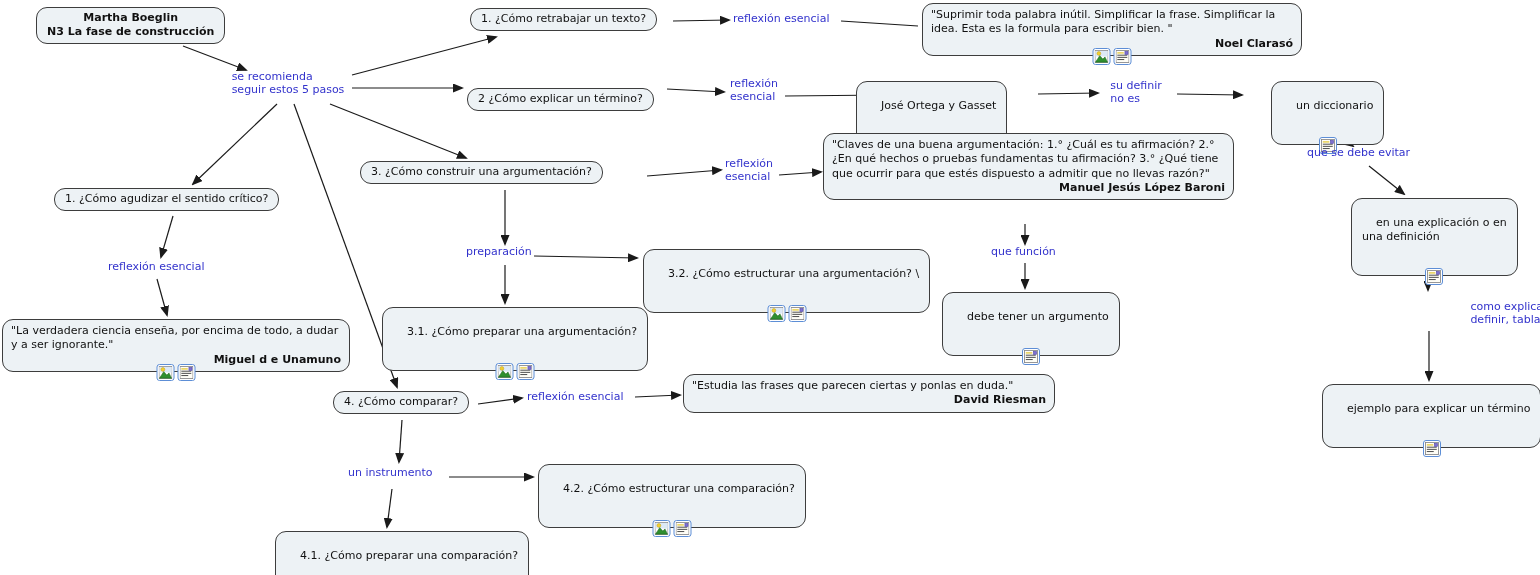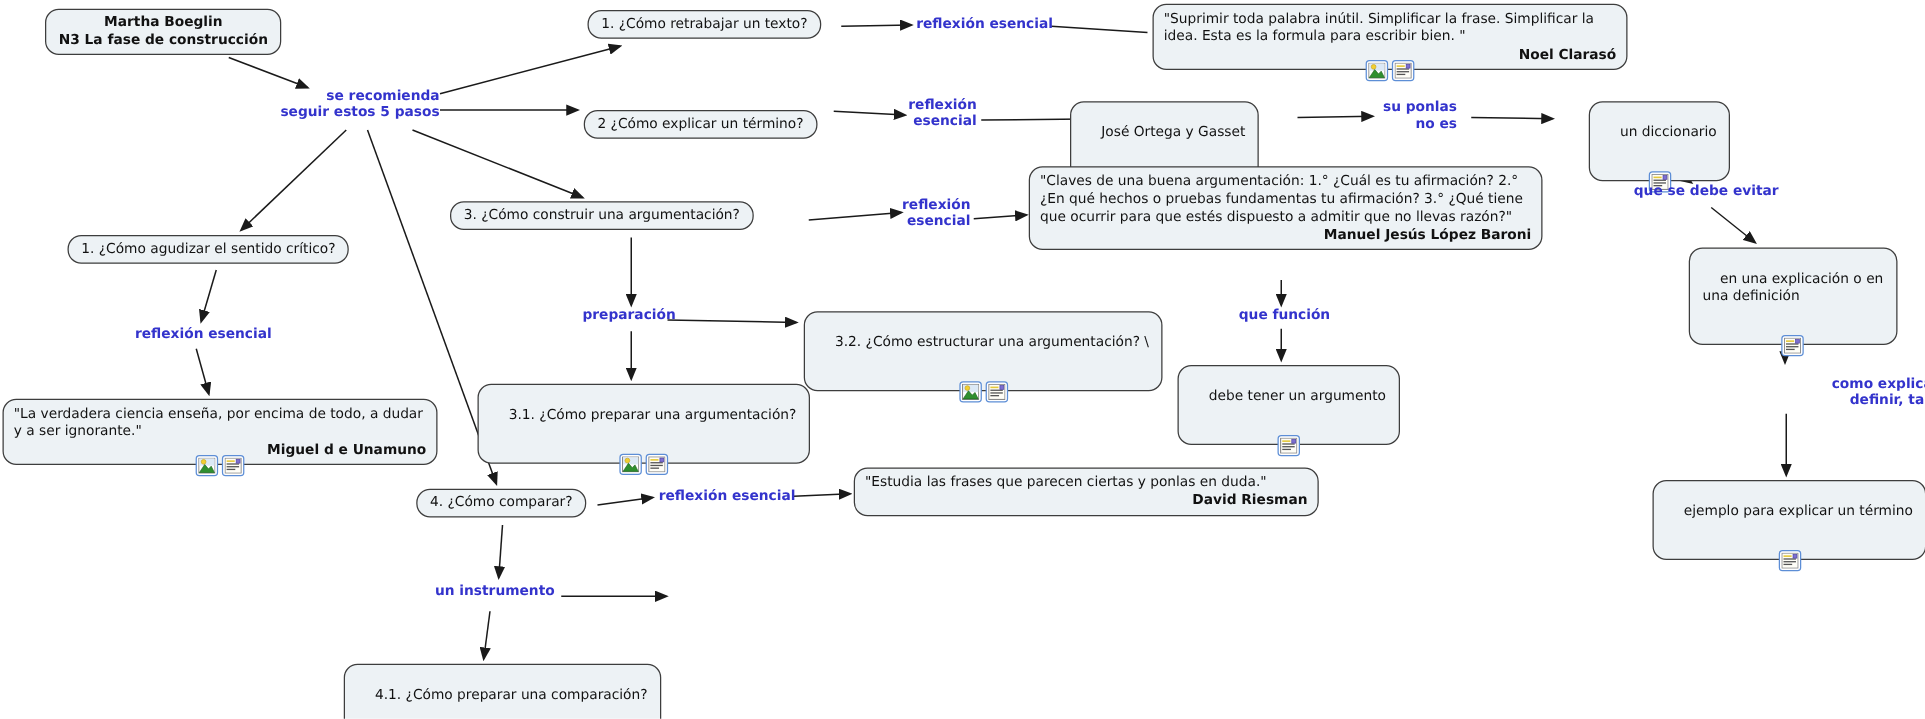--- a/index.html
+++ b/index.html
@@ -24,24 +24,23 @@
   }
   .node.center { text-align:center; }
   .node.bold { font-weight:bold; }
   .node.quote { white-space:normal; line-height:1.3; padding:4px 8px; }
   .qtext { display:block; }
   .qauthor { display:block; text-align:right; font-weight:bold; }
   .link-label {
     position:absolute; z-index:2;
     color:#3333cc;
     white-space:pre;
-    text-align:right;
+    text-align:left;
     line-height:1.15;
     background:transparent;
-    font-weight:bold;
   }
   .link-label.cx { transform:translateX(-50%); }
   .icons {
     position:absolute; left:50%; bottom:-10px; transform:translateX(-50%);
     display:flex; gap:3px; z-index:3; line-height:0;
   }
   .att-icon {
     display:inline-block; line-height:0;
     background:#fff;
     border:1px solid #5d8ed6;
@@ -191,20 +190,31 @@
             <use href="#ic-img"></use>
           </svg></span>
       <span class="att-icon"><svg width="14" height="13">
             <use href="#ic-doc"></use>
           </svg></span>
     </span>
   </div>
 
   <div class="node" style="left:333px; top:391px;">4. ¿Cómo comparar?</div>
 
+  <div class="node" style="left:538px; top:464px;">
+    <span>4.2. ¿Cómo estructurar una comparación?</span>
+    <span class="icons">
+      <span class="att-icon"><svg width="14" height="13">
+            <use href="#ic-img"></use>
+          </svg></span>
+      <span class="att-icon"><svg width="14" height="13">
+            <use href="#ic-doc"></use>
+          </svg></span>
+    </span>
+  </div>
 
   <div class="node" style="left:275px; top:531px;">
     <span>4.1. ¿Cómo preparar una comparación?</span>
     
   </div>
 
   <div class="node" style="left:942px; top:292px;">
     <span>debe tener un argumento</span>
     <span class="icons"><span class="att-icon"><svg width="14" height="13">
             <use href="#ic-doc"></use>
@@ -228,21 +238,21 @@
 
   <div class="link-label cx" style="left:288px; top:71px;">se recomienda
 seguir estos 5 pasos</div>
   <div class="link-label" style="left:733px; top:13px;">reflexión esencial</div>
   <div class="link-label cx" style="left:754px; top:78px;">reflexión
 esencial</div>
   <div class="link-label cx" style="left:749px; top:158px;">reflexión
 esencial</div>
   <div class="link-label" style="left:527px; top:391px;">reflexión esencial</div>
   <div class="link-label" style="left:108px; top:261px;">reflexión esencial</div>
-  <div class="link-label cx" style="left:1136px; top:80px;">su ponlas
+  <div class="link-label cx" style="left:1136px; top:80px;">su definir
 no es</div>
   <div class="link-label" style="left:1307px; top:147px;">que se debe evitar</div>
   <div class="link-label" style="left:991px; top:246px;">que función</div>
   <div class="link-label" style="left:466px; top:246px;">preparación</div>
   <div class="link-label" style="left:348px; top:467px;">un instrumento</div>
   <div class="link-label cx" style="left:1514px; top:301px;">como explicar y
 definir, tabla.</div>
 
 </div>
 

